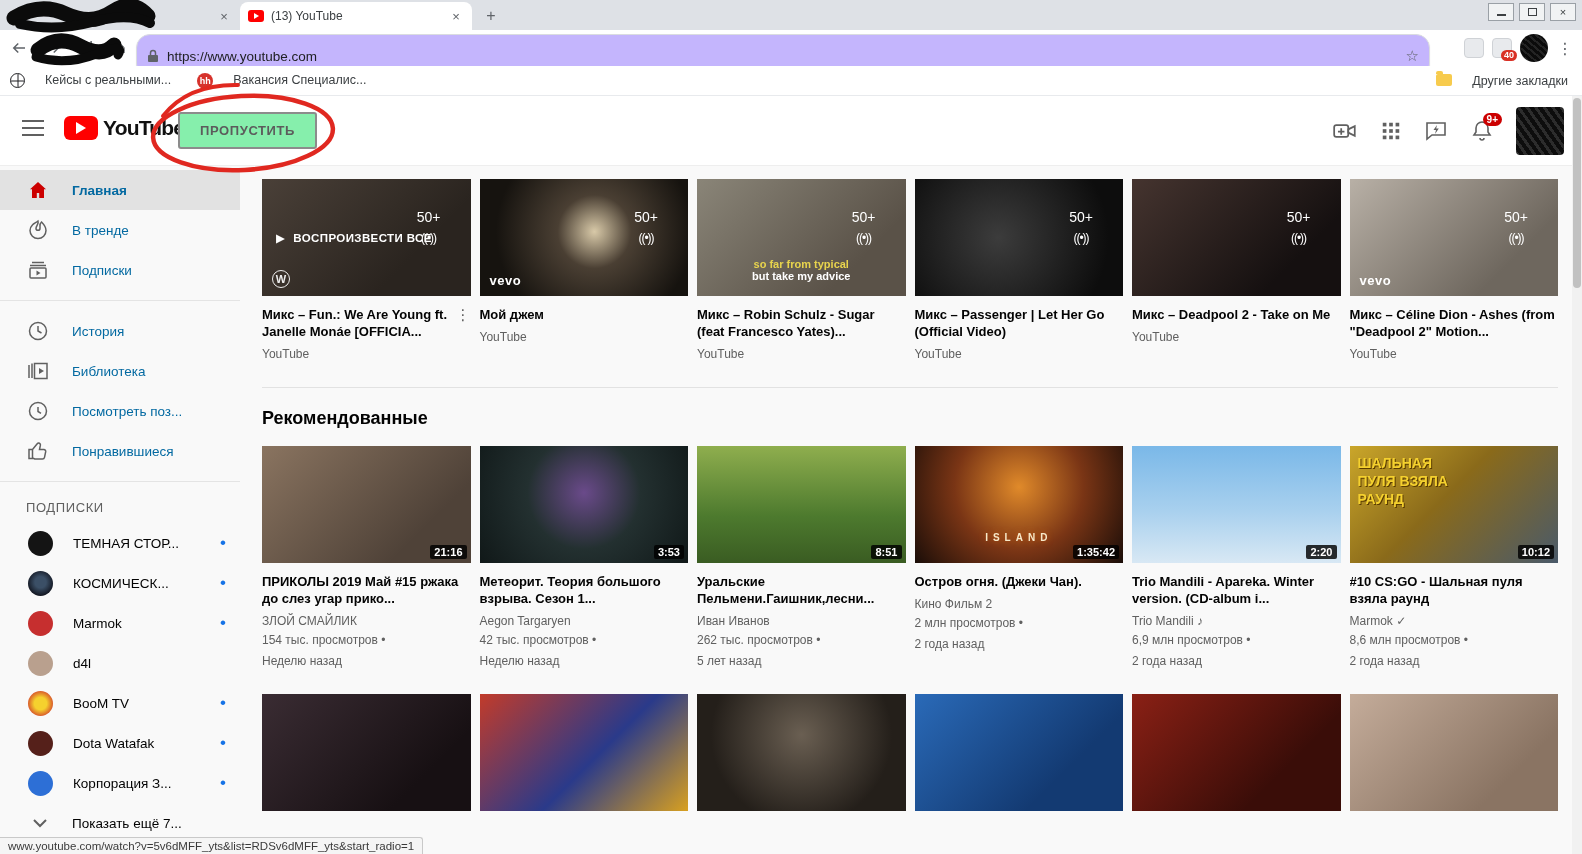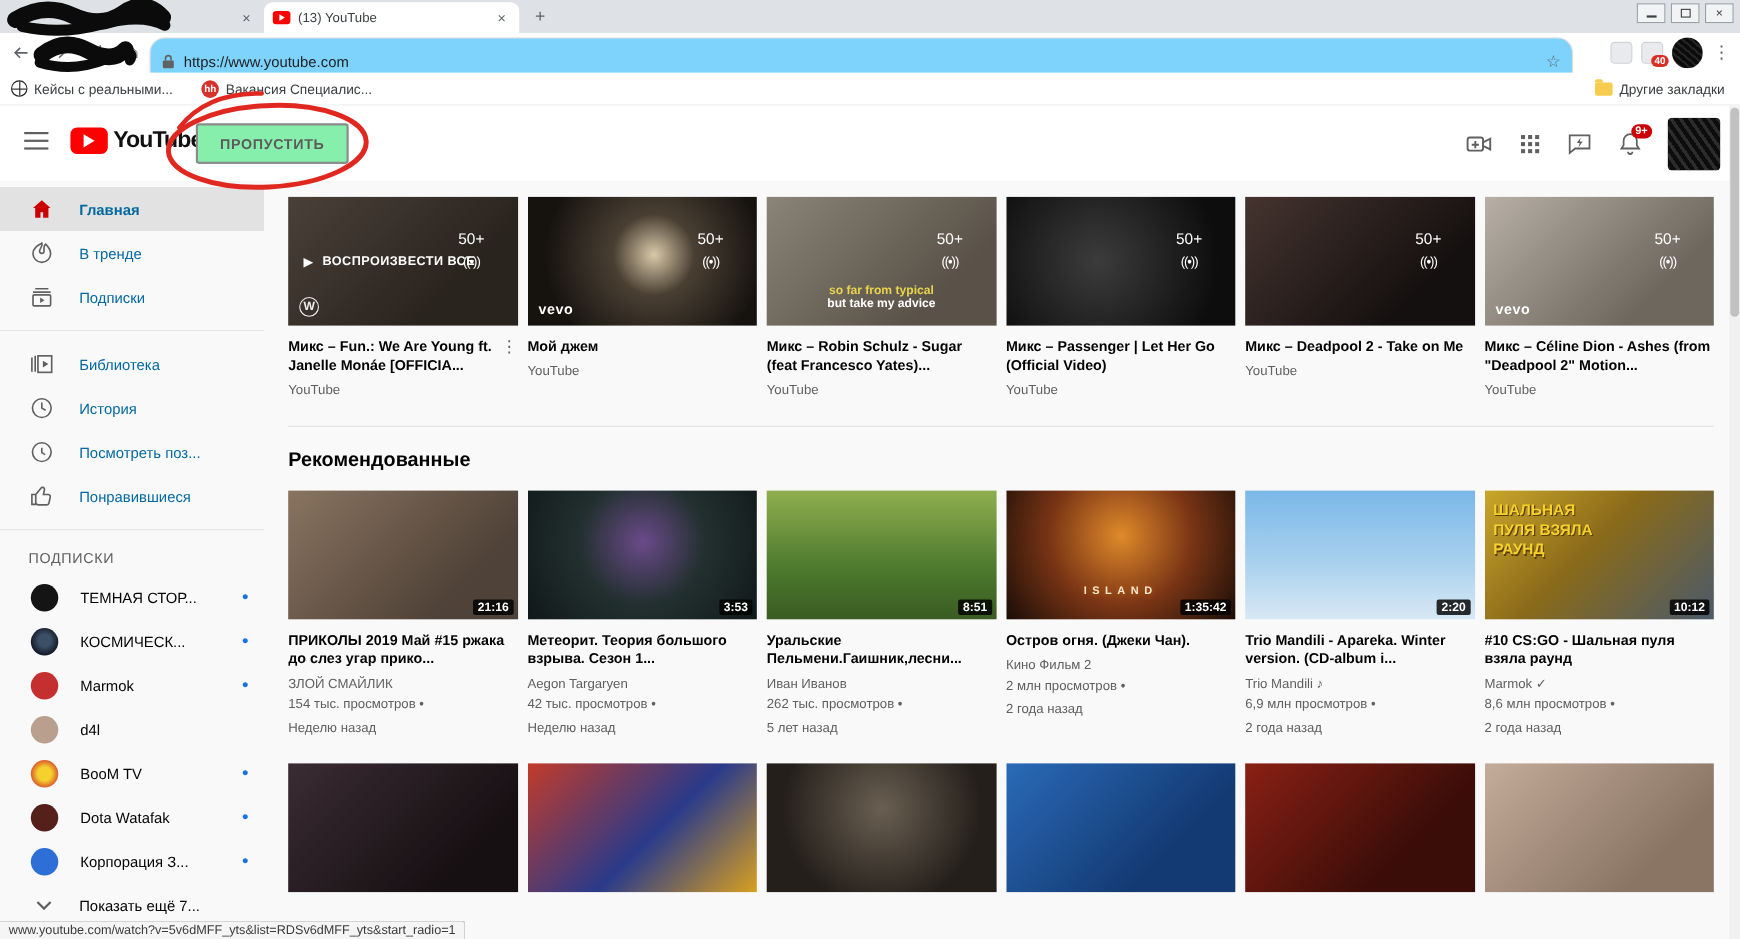--- a/index.html
+++ b/index.html
@@ -17,33 +17,33 @@
   .favicon .tri { width:0; height:0; border-left:5px solid #fff; border-top:3px solid transparent; border-bottom:3px solid transparent; }
   .newtab { width:26px; height:26px; margin-left:6px; margin-bottom:1px; display:flex; align-items:center; justify-content:center; font-size:16px; color:#5f6368; }
   .wincontrols { position:absolute; right:6px; top:3px; display:flex; gap:5px; }
   .wc { width:26px; height:18px; border:1px solid #9aa0a6; background:#f1f3f4; display:flex; align-items:center; justify-content:center; font-size:11px; color:#3c4043; }
   .wc-min { width:9px; height:0; border-bottom:2px solid #3c4043; margin-top:6px; }
   .wc-max { width:9px; height:8px; border:1.5px solid #3c4043; }
 
   
   .toolbar { position:absolute; top:30px; left:0; right:0; height:36px; background:#fff; display:flex; align-items:center; }
   .navbtn { width:30px; height:30px; display:flex; align-items:center; justify-content:center; margin-left:4px; color:#5f6368; font-size:17px; }
-  .addressbar { position:absolute; left:136px; right:152px; top:4px; height:44px; background:#7dd3fc; border:1px solid #dadce0; border-radius:14px; display:flex; align-items:center; padding:0 10px; box-shadow:0 1px 2px rgba(0,0,0,.05); }
+  .addressbar { position:absolute; left:136px; right:152px; top:4px; height:44px; background:#c4b5fd; border:1px solid #dadce0; border-radius:14px; display:flex; align-items:center; padding:0 10px; box-shadow:0 1px 2px rgba(0,0,0,.05); }
   .url { font-size:13.5px; color:#202124; margin-left:8px; flex:1; }
   .star { color:#5f6368; font-size:15px; }
   .toolbar-right { position:absolute; right:8px; top:3px; height:30px; display:flex; align-items:center; gap:8px; }
   .ext-icon { width:20px; height:20px; border-radius:4px; background:#e8eaed; border:1px solid #cfd2d6; position:relative; }
   .ext-badge { position:absolute; right:-6px; bottom:-4px; background:#d93025; color:#fff; font-size:9px; font-weight:bold; padding:0 3px; border-radius:6px; line-height:11px; }
   .avatar-toolbar { width:28px; height:28px; border-radius:50%; background:#0b0b0b;
      background-image:repeating-linear-gradient(40deg, rgba(60,60,60,.5) 0 2px, transparent 2px 5px); }
   .kebab { color:#5f6368; font-size:16px; width:18px; text-align:center; }
 
   
   .bookmarks { position:absolute; top:66px; left:0; right:0; height:30px; background:#fff; border-bottom:1px solid #e8eaed; display:flex; align-items:center; padding:0 10px; }
-  .bm { display:flex; align-items:center; gap:6px; font-size:12.5px; color:#3c4043; margin-right:26px; }
+  .bm { display:flex; align-items:flex-start; gap:20px; font-size:12.5px; color:#3c4043; margin-right:26px; }
   .bm-globe { width:15px; height:15px; border-radius:50%; border:1.5px solid #202124; position:relative; flex:none; }
   .bm-globe:before { content:""; position:absolute; left:50%; top:0; bottom:0; width:0; border-left:1.5px solid #202124; transform:translateX(-50%); }
   .bm-globe:after { content:""; position:absolute; top:50%; left:0; right:0; height:0; border-top:1.5px solid #202124; transform:translateY(-50%); }
   .hh-badge { width:16px; height:16px; border-radius:50%; background:#d6322c; color:#fff; font-size:9px; font-weight:bold; display:flex; align-items:center; justify-content:center; flex:none; }
   .bm-spacer { flex:1; }
   .folder { width:16px; height:12px; background:#f7cb4d; border-radius:2px; position:relative; flex:none; }
   .folder:before { content:""; position:absolute; top:-3px; left:0; width:7px; height:3px; background:#f7cb4d; border-radius:2px 2px 0 0; }
 
   
   .masthead { position:absolute; top:96px; left:0; right:0; height:70px; background:#fff; border-bottom:1px solid #eee; }
@@ -301,32 +301,32 @@
         <svg class="ic" width="24" height="24" viewBox="0 0 24 24">
             <path d="M6 4.5h12M4 7.5h16" stroke="#606060" stroke-width="1.5"></path>
             <rect x="4" y="10" width="16" height="10" rx="1" fill="none" stroke="#606060" stroke-width="1.5"></rect>
             <path d="M10.5 12.5l4 2.5-4 2.5z" fill="#606060"></path>
           </svg>
         <span>Подписки</span>
       </div>
       <div class="side-divider"></div>
       <div class="side-item">
         <svg class="ic" width="24" height="24" viewBox="0 0 24 24">
+            <circle cx="12" cy="12" r="8.5" fill="none" stroke="#606060" stroke-width="1.5"></circle>
+            <path d="M12 7v5l3.5 2" fill="none" stroke="#606060" stroke-width="1.5"></path>
+          </svg>
+        <span>История</span>
+      </div>
+      <div class="side-item">
+        <svg class="ic" width="24" height="24" viewBox="0 0 24 24">
             <path d="M3 6v13M6 4.5v14.5" stroke="#606060" stroke-width="1.5"></path>
             <rect x="8.5" y="4.5" width="12.5" height="15" fill="none" stroke="#606060" stroke-width="1.5"></rect>
             <path d="M13 9l5 3-5 3z" fill="#606060"></path>
           </svg>
         <span>Библиотека</span>
-      </div>
-      <div class="side-item">
-        <svg class="ic" width="24" height="24" viewBox="0 0 24 24">
-            <circle cx="12" cy="12" r="8.5" fill="none" stroke="#606060" stroke-width="1.5"></circle>
-            <path d="M12 7v5l3.5 2" fill="none" stroke="#606060" stroke-width="1.5"></path>
-          </svg>
-        <span>История</span>
       </div>
       <div class="side-item">
         <svg class="ic" width="24" height="24" viewBox="0 0 24 24">
             <circle cx="12" cy="12" r="8.5" fill="none" stroke="#606060" stroke-width="1.5"></circle>
             <path d="M12 8v4.5l3 1.8" fill="none" stroke="#606060" stroke-width="1.5"></path>
           </svg>
         <span>Посмотреть поз...</span>
       </div>
       <div class="side-item">
         <svg class="ic" width="24" height="24" viewBox="0 0 24 24">

